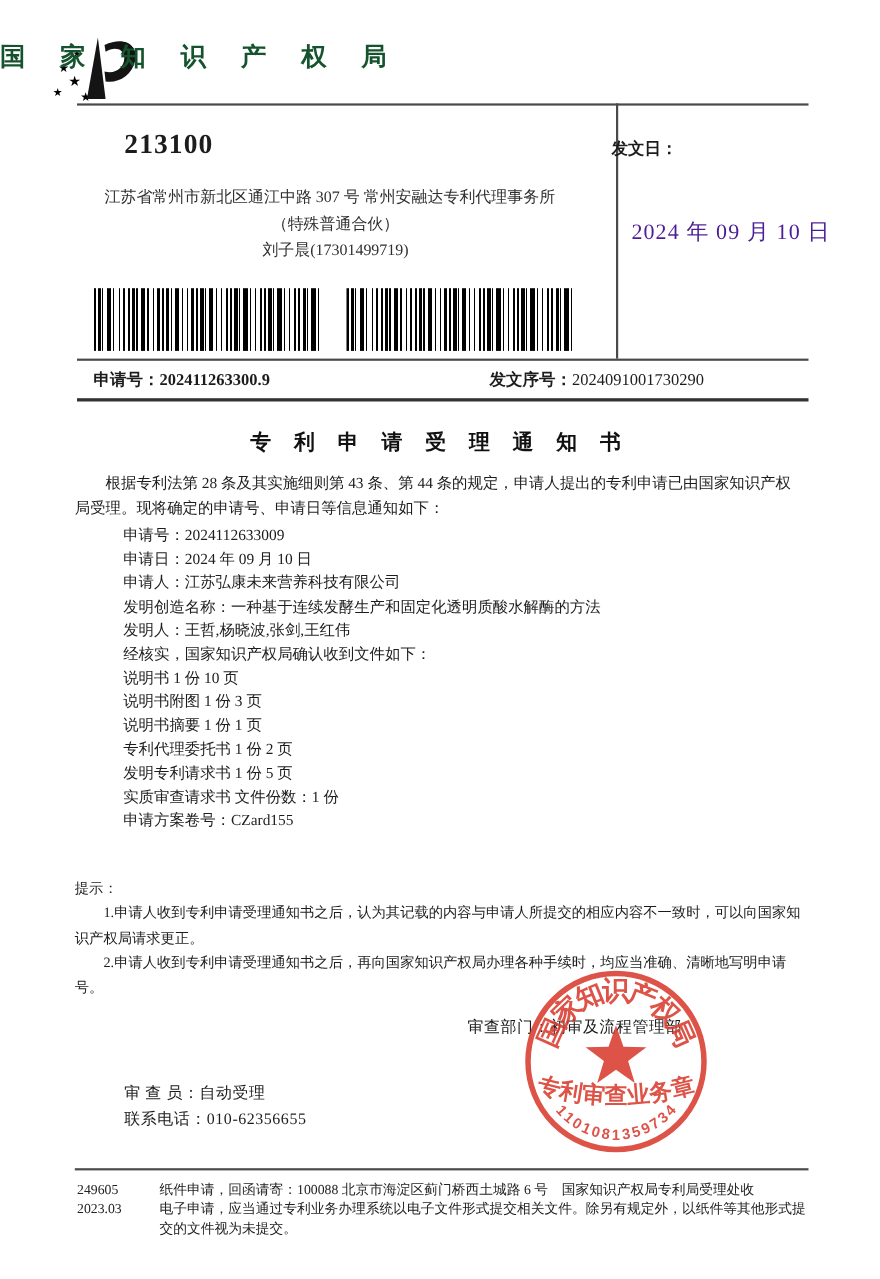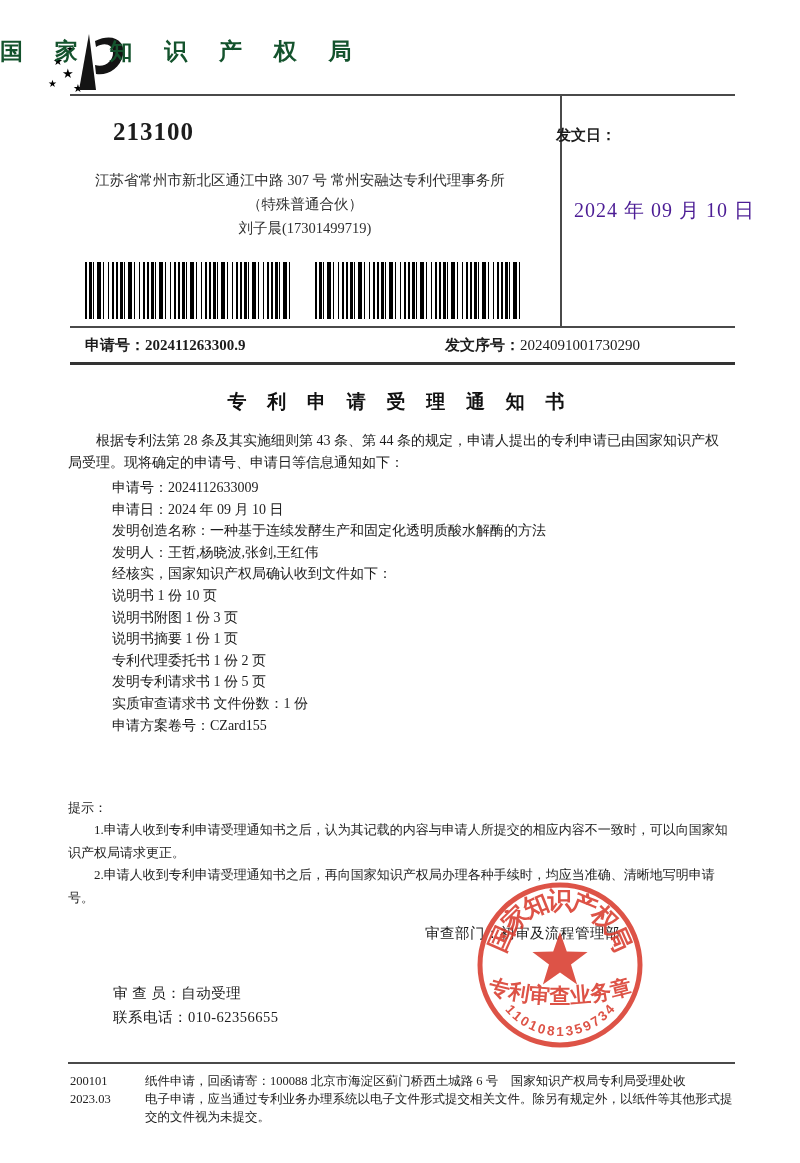--- a/index.html
+++ b/index.html
@@ -75,20 +75,21 @@
     <span class="bold">发文序号：</span><span>2024091001730290</span>
   </div>
   <div class="abs rule" style="left:70px;top:362px;width:665px;height:2.5px;background:#333"></div>
 
   <div class="abs notice-title">专 利 申 请 受 理 通 知 书</div>
   <div class="abs intro">根据专利法第 28 条及其实施细则第 43 条、第 44 条的规定，申请人提出的专利申请已由国家知识产权局受理。现将确定的申请号、申请日等信息通知如下：</div>
 
   <div class="abs details">
     <div>申请号：2024112633009</div>
     <div>申请日：2024 年 09 月 10 日</div>
+    <div>申请人：江苏弘康未来营养科技有限公司</div>
     <div>发明创造名称：一种基于连续发酵生产和固定化透明质酸水解酶的方法</div>
     <div>发明人：王哲,杨晓波,张剑,王红伟</div>
     <div>经核实，国家知识产权局确认收到文件如下：</div>
     <div>说明书 1 份 10 页</div>
     <div>说明书附图 1 份 3 页</div>
     <div>说明书摘要 1 份 1 页</div>
     <div>专利代理委托书 1 份 2 页</div>
     <div>发明专利请求书 1 份 5 页</div>
     <div>实质审查请求书 文件份数：1 份</div>
     <div>申请方案卷号：CZard155</div>
@@ -144,21 +145,21 @@
           <text x="557" y="1033" text-anchor="middle" font-size="13.5" fill="#d93a2c" class="seal-ch" transform="rotate(-24 557 962)">9</text>
           <text x="557" y="1033" text-anchor="middle" font-size="13.5" fill="#d93a2c" class="seal-ch" transform="rotate(-32 557 962)">7</text>
           <text x="557" y="1033" text-anchor="middle" font-size="13.5" fill="#d93a2c" class="seal-ch" transform="rotate(-40 557 962)">3</text>
           <text x="557" y="1033" text-anchor="middle" font-size="13.5" fill="#d93a2c" class="seal-ch" transform="rotate(-48 557 962)">4</text>
         </g>
     </g>
   </svg>
 
   <div class="abs rule" style="left:68px;top:1062px;width:667px;height:2px"></div>
   <div class="abs footer-codes">
-    <div>200101</div>
+    <div>249605</div>
     <div>2023.03</div>
   </div>
   <div class="abs footer-text">
     <p>纸件申请，回函请寄：100088  北京市海淀区蓟门桥西土城路 6 号　国家知识产权局专利局受理处收</p>
     <p>电子申请，应当通过专利业务办理系统以电子文件形式提交相关文件。除另有规定外，以纸件等其他形式提交的文件视为未提交。</p>
   </div>
 
 </div>
 
 </body></html>

